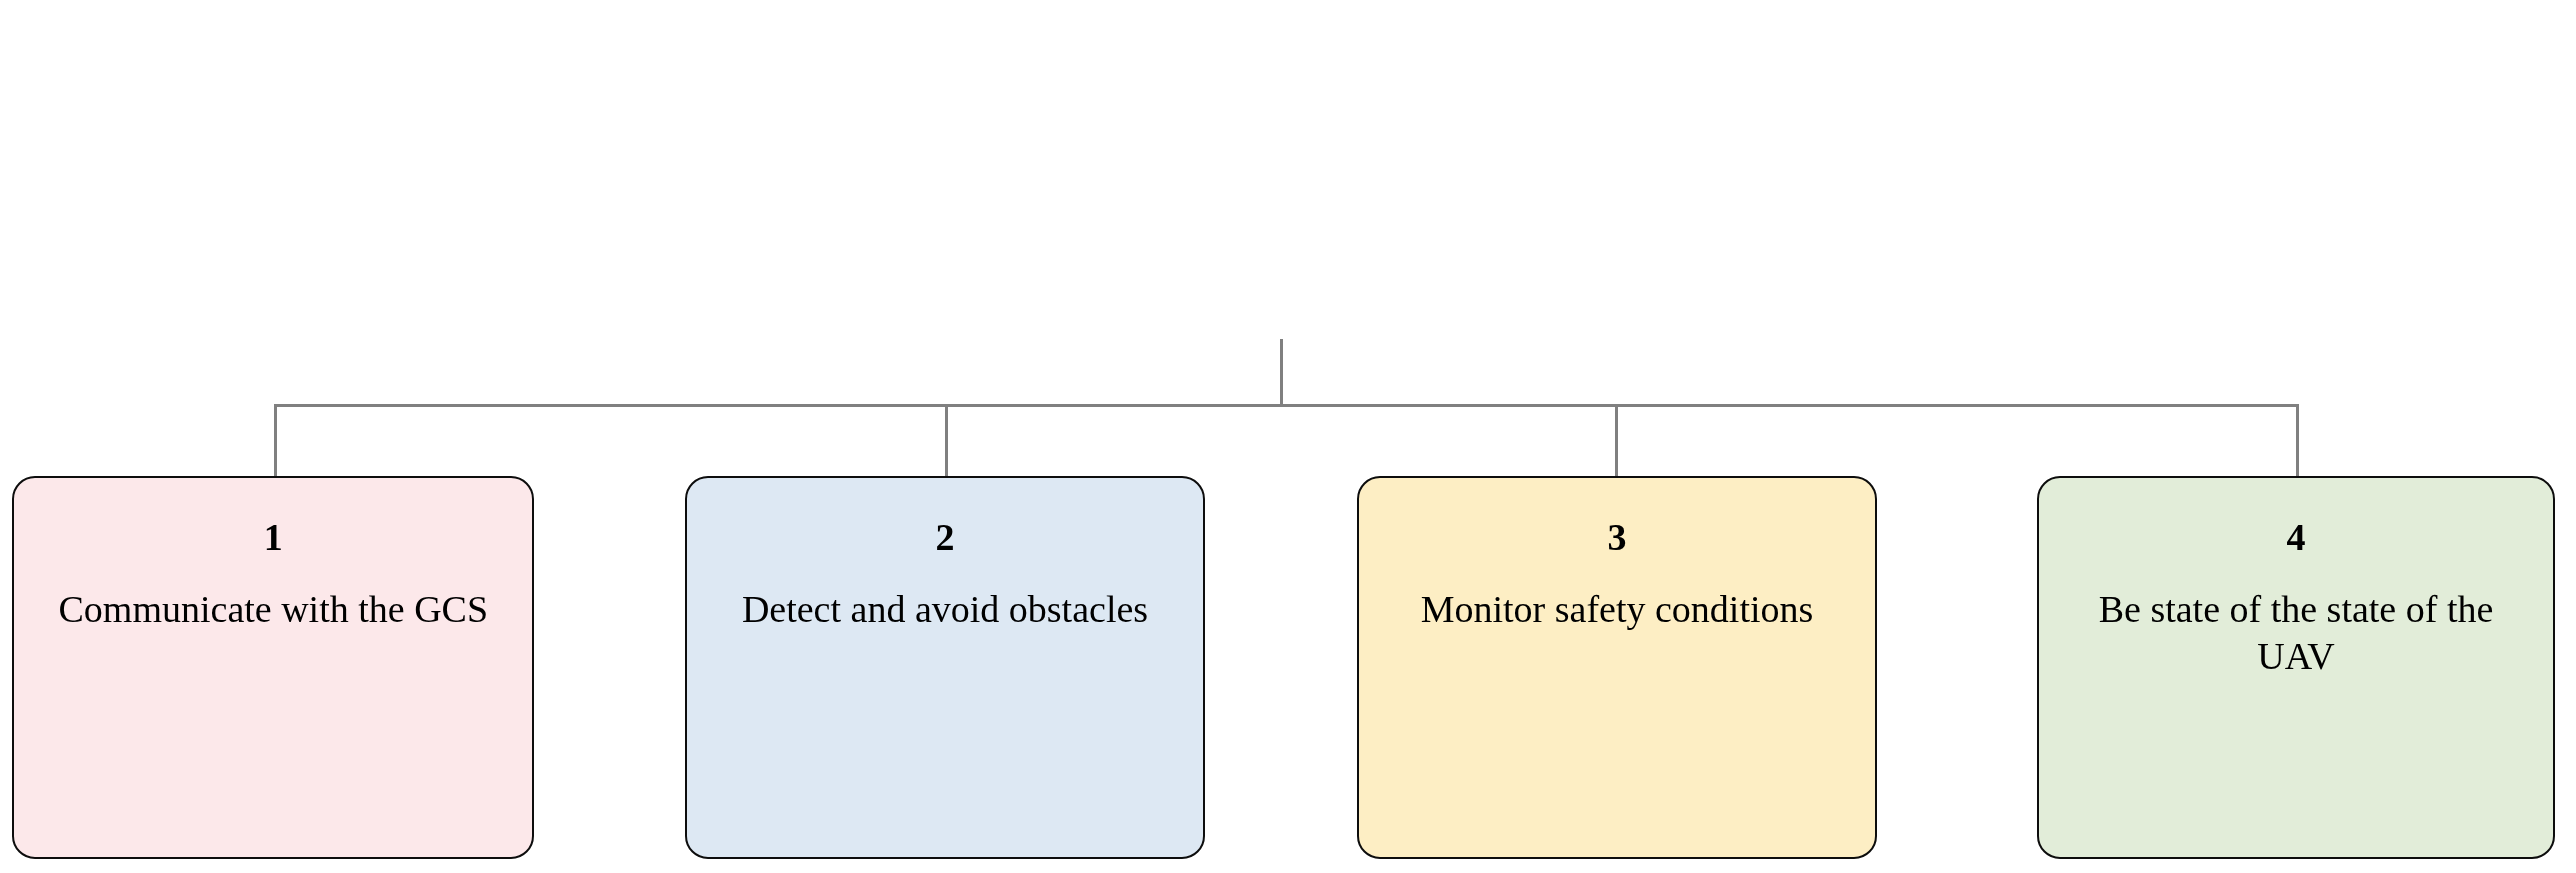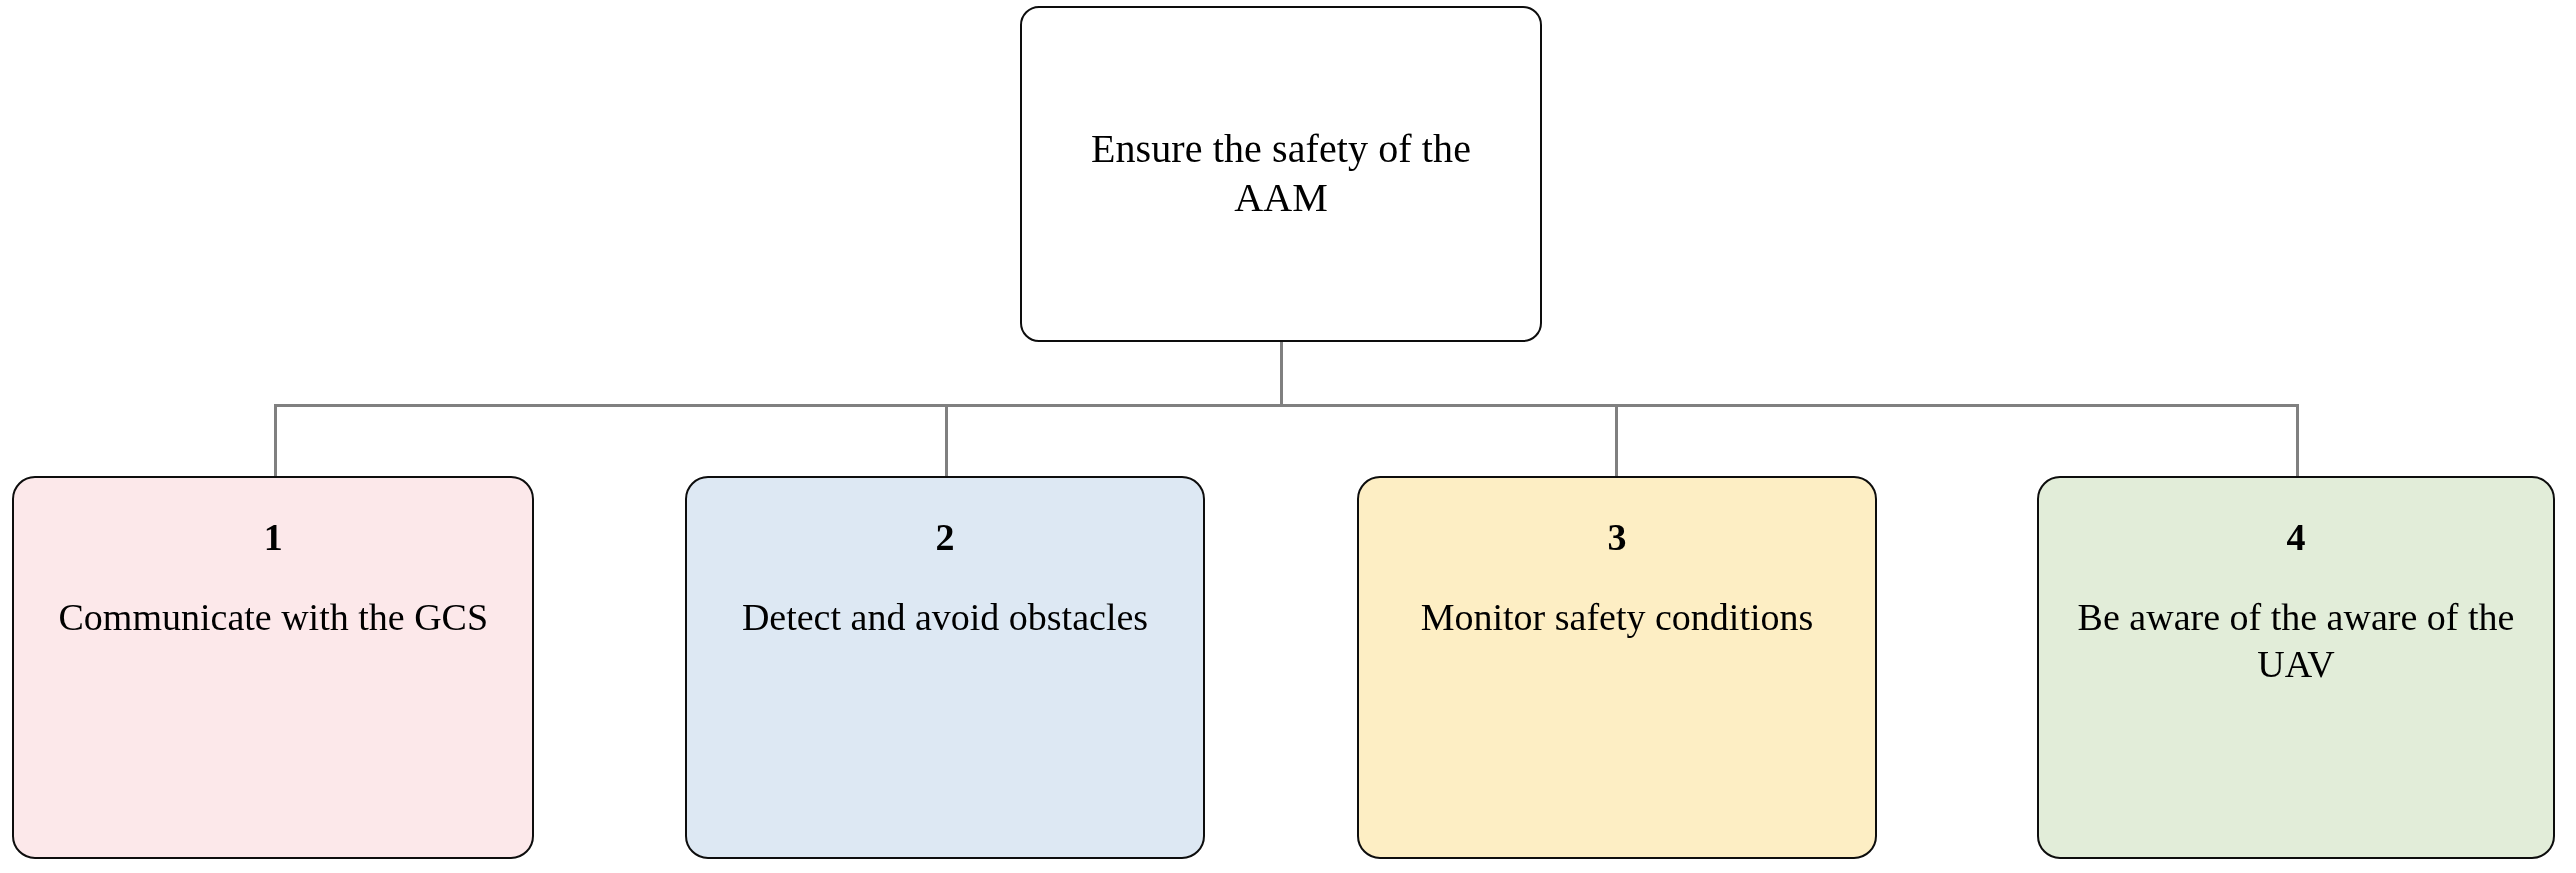--- a/index.html
+++ b/index.html
@@ -84,21 +84,21 @@
   }
   .child-node .node-index {
     font-weight: bold;
     font-size: 38px;
     line-height: 1;
     margin-top: 40px;
   }
   .child-node .node-title {
     font-size: 38px;
     line-height: 1.23;
-    margin-top: 38px;
+    margin-top: 30px;
   }
 
   #child-node-1 { left: 12.3px;   width: 522px; }
   #child-node-2 { left: 685px; width: 520px; }
   #child-node-3 { left: 1357px; width: 520px; }
   #child-node-4 { left: 2037px; width: 518px; }
 </style>
 </head>
 <body>
 
@@ -109,38 +109,35 @@
     <div class="line-v" style="left: 1280px; top: 339px; height: 68px; background: rgb(128, 128, 128);"></div>
 
     <div class="line-h" style="left: 274px; top: 404px; width: 2025px; background: rgb(128, 128, 128);"></div>
 
     <div class="line-v" style="left: 274px; top: 404px; height: 74px; background: rgb(128, 128, 128);"></div>
     <div class="line-v" style="left: 945px; top: 404px; height: 74px; background: rgb(128, 128, 128);"></div>
     <div class="line-v" style="left: 1615px; top: 404px; height: 74px; background: rgb(128, 128, 128);"></div>
     <div class="line-v" style="left: 2296px; top: 404px; height: 74px; background: rgb(128, 128, 128);"></div>
   </div>
 
-  <div class="node" id="root-node" style="background: rgb(255, 255, 255); border-color: rgb(13, 13, 13);">
-    <div class="node-title">Ensure the safety of the AAM</div>
-  </div>
 
   <div class="node child-node" id="child-node-1" style="background: rgb(252, 232, 234); border-color: rgb(13, 13, 13);">
     <div class="node-index">1</div>
     <div class="node-title">Communicate with the GCS</div>
   </div>
 
   <div class="node child-node" id="child-node-2" style="background: rgb(221, 232, 243); border-color: rgb(13, 13, 13);">
     <div class="node-index">2</div>
     <div class="node-title">Detect and avoid obstacles</div>
   </div>
 
   <div class="node child-node" id="child-node-3" style="background: rgb(253, 238, 196); border-color: rgb(13, 13, 13);">
     <div class="node-index">3</div>
     <div class="node-title">Monitor safety conditions</div>
   </div>
 
   <div class="node child-node" id="child-node-4" style="background: rgb(226, 237, 217); border-color: rgb(13, 13, 13);">
     <div class="node-index">4</div>
-    <div class="node-title">Be aware of the aware of the UAV</div>
+    <div class="node-title">Be state of the state of the UAV</div>
   </div>
 
 </div>
 
 
 </body></html>

